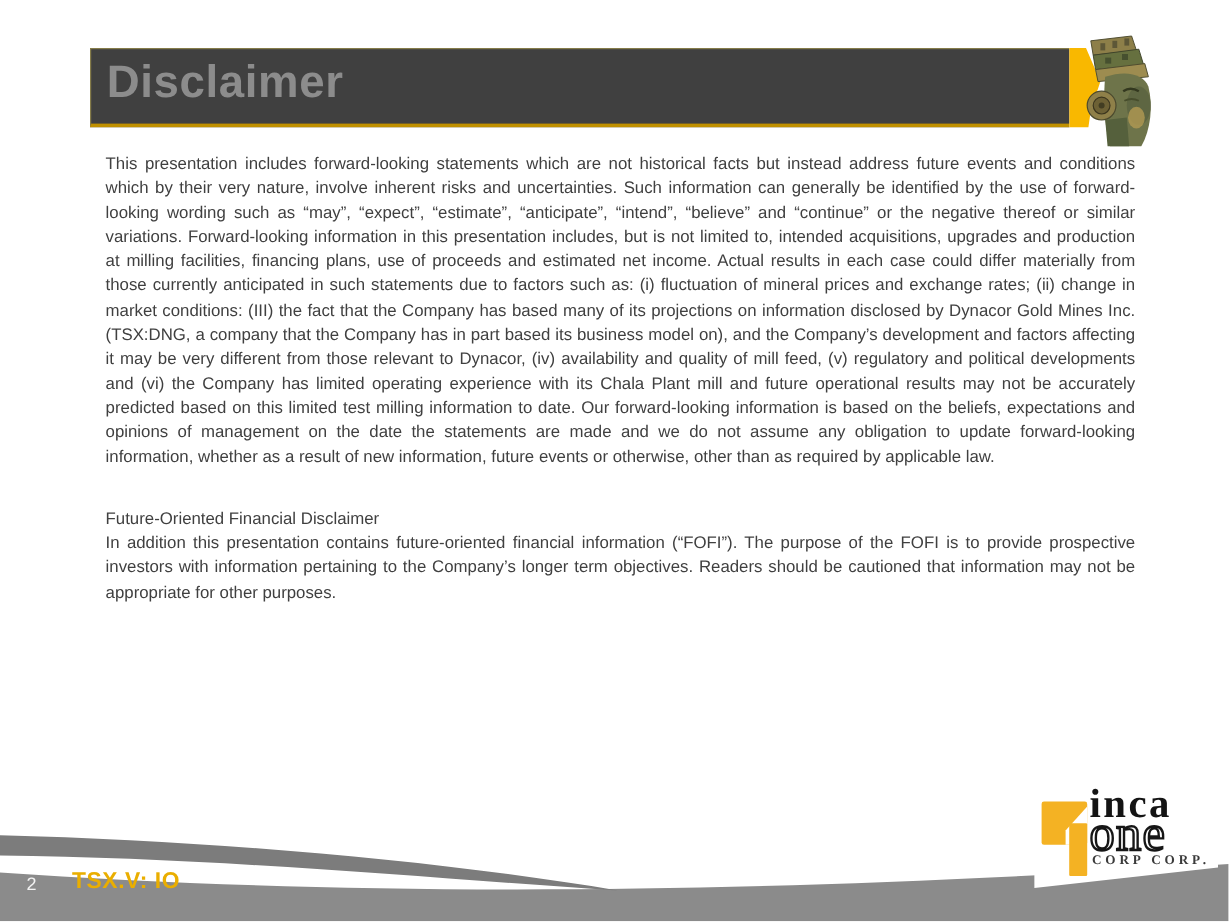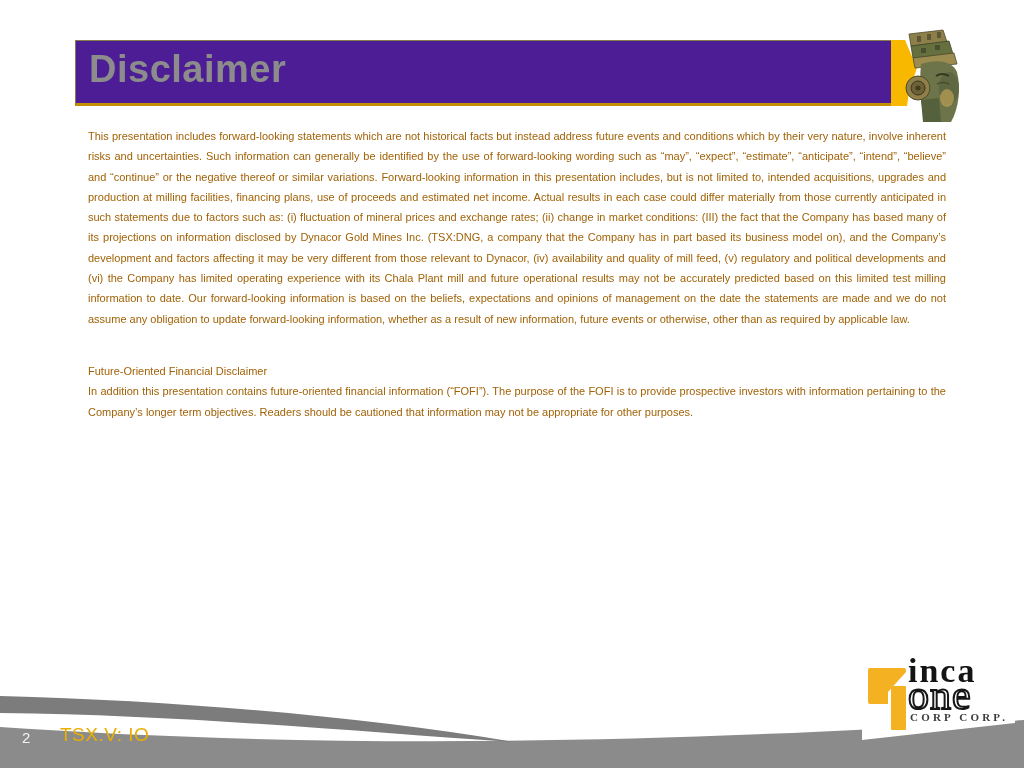--- a/index.html
+++ b/index.html
@@ -3,44 +3,44 @@
 <meta charset="utf-8">
 <style>
   html,body{margin:0;padding:0;background:#ffffff;}
   .slide{
     position:relative;width:1024px;height:768px;overflow:hidden;
     background:#ffffff;font-family:"Liberation Sans", sans-serif;
   }
   
   .header-bar{
     position:absolute;left:75px;top:40px;width:880px;height:66px;
-    background:#4c1d95;box-sizing:border-box;
+    background:#404040;box-sizing:border-box;
     border:1px solid #857c4a;border-bottom:3px solid #C09000;
   }
   .header-title{
     position:absolute;left:13px;top:7px;
     font-size:38px;font-weight:700;letter-spacing:.5px;color:#8C8C8C;
   }
   .artifact{position:absolute;left:891px;top:28px;width:72px;height:94px;}
   
   .body-text{
     position:absolute;left:88px;top:126px;width:858px;
-    font-size:11px;line-height:20.3px;color:#a16207;text-align:justify;
+    font-size:14px;line-height:20.3px;color:#404040;text-align:justify;
   }
   .body-text p{margin:0;}
   .p1{margin-bottom:32px !important;}
   .p2{margin-bottom:21px !important;}
   .blk{display:block;}
   
   .footer-art{position:absolute;left:0;top:678px;width:1024px;height:90px;}
   .page-number{
     position:absolute;left:22px;top:729px;font-size:15px;color:#F2F2F2;
   }
   .ticker{
-    position:absolute;left:60px;top:724px;font-size:19px;font-weight:400;
+    position:absolute;left:60px;top:724px;font-size:19px;font-weight:700;
     letter-spacing:.5px;color:#EAAE00;
   }
   
   .logo{position:absolute;left:862px;top:652px;width:160px;height:86px;font-family:Liberation Serif, serif;}
   .logo-icon{position:absolute;left:4px;top:8px;width:46px;height:72px;}
   .logo-inca{
     position:absolute;left:46px;top:2px;font-size:34px;font-weight:800;
     letter-spacing:2px;line-height:1;color:#141414;
   }
   .logo-one{

